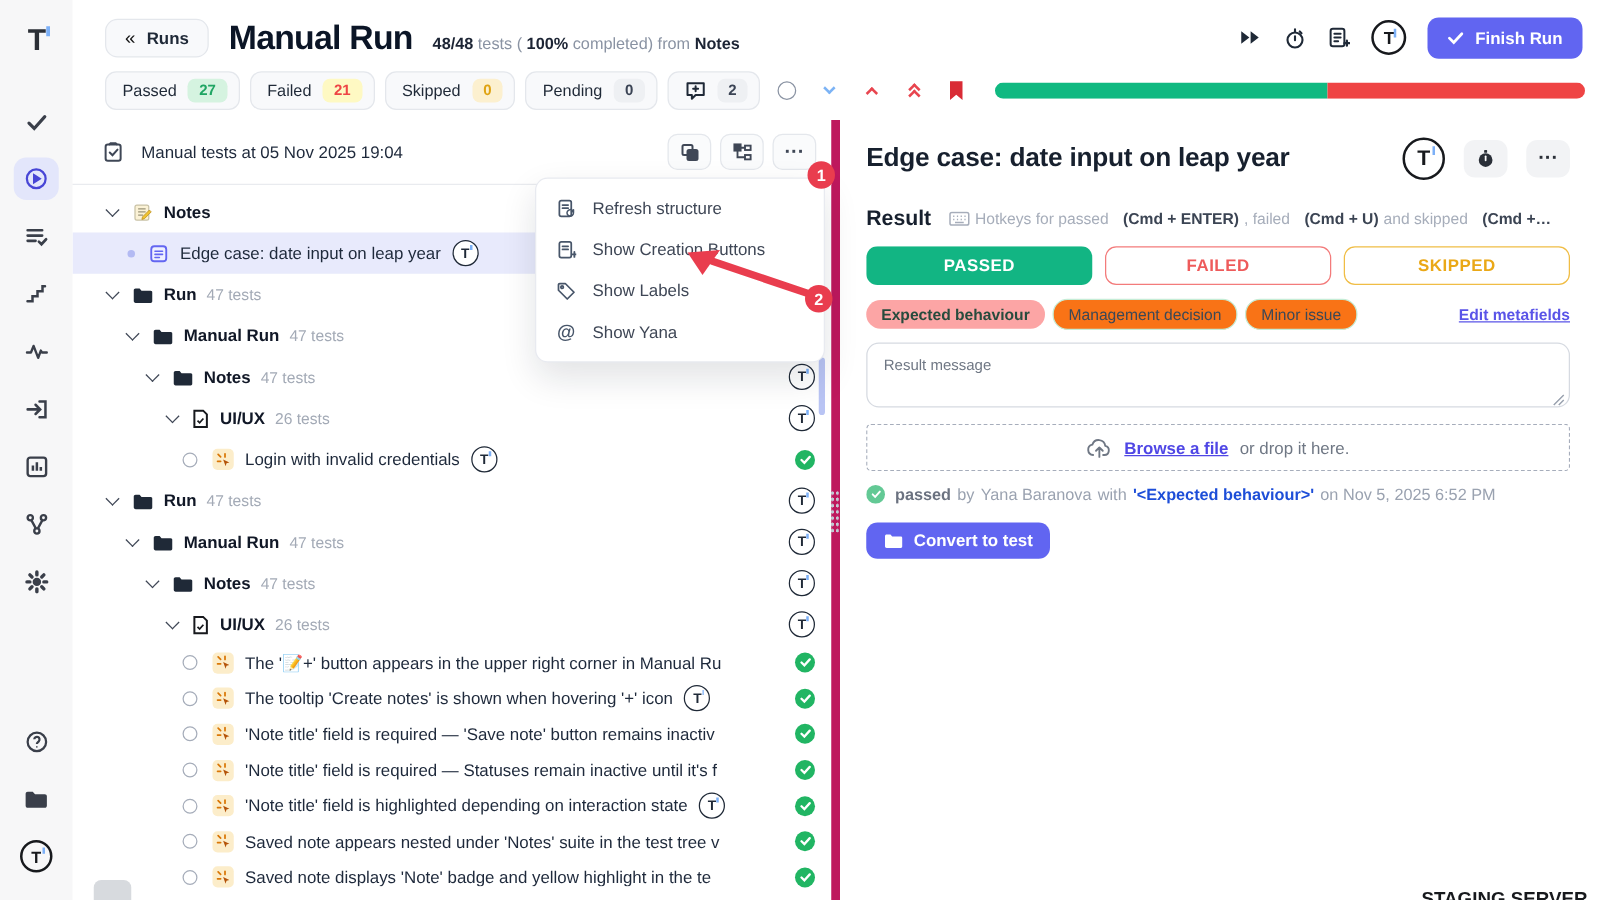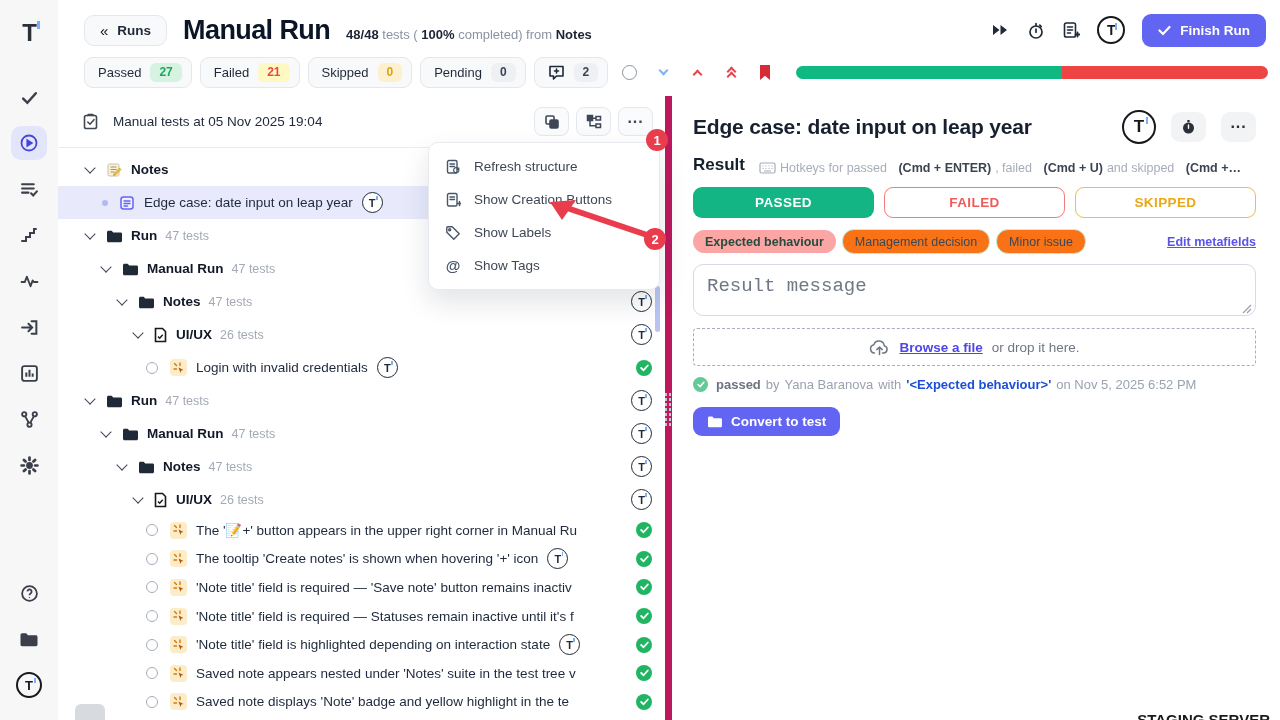--- a/index.html
+++ b/index.html
@@ -109,42 +109,42 @@
   
   .d-head { display:flex; align-items:center; gap:8px; }
   .d-title { font-size:21px; font-weight:600; color:#17202e; letter-spacing:-0.2px; flex:1;
     white-space:nowrap; overflow:hidden; }
   .d-tcirc { width:34px; height:34px; border:2.4px solid #17191d; border-radius:50%; display:flex;
     align-items:center; justify-content:center; font-size:17px; font-weight:900; color:#17191d; position:relative; flex:0 0 auto; cursor:pointer;}
   .d-tcirc::after { content:""; position:absolute; right:6px; top:5px; width:2.5px; height:7px; background:#7cb0f7; }
   .dbtn { width:35px; height:30px; background:#f2f3f5; border-radius:9px; display:flex; align-items:center;
     justify-content:center; margin-left:7px; color:#2a2f38; cursor:pointer; font-weight:800; }
 
-  .result-row { margin-top:11px; display:flex; align-items:flex-end; gap:14px; overflow:hidden; }
+  .result-row { margin-top:21px; display:flex; align-items:center; gap:14px; overflow:hidden; }
   .result-h { font-size:17px; font-weight:800; color:#17202e; flex:0 0 auto; }
   .hotkeys { font-size:12.5px; color:#a6adba; white-space:nowrap; overflow:hidden; display:flex; align-items:center; gap:4px;}
   .hotkeys b { color:#3b4453; }
 
   .status-row { margin-top:12px; display:flex; gap:10px; }
   .sbtn { flex:1; height:31px; border-radius:9px; font-size:13.5px; font-weight:700; letter-spacing:.4px;
     display:flex; align-items:center; justify-content:center; cursor:pointer; border:1.5px solid transparent;
     font-family:"Liberation Sans", sans-serif; }
   .sbtn.pass { background:#12b583; color:#fff; }
   .sbtn.fail { background:#fff; border-color:#f37b7b; color:#ee5b5b; }
   .sbtn.skip { background:#fff; border-color:#f0bd45; color:#eaa817; }
 
   .mf-row { margin-top:11px; display:flex; align-items:center; gap:6px; }
   .mf { border-radius:12px; padding:4.5px 12px; font-size:12.5px; color:#3c4856; cursor:pointer; }
   .mf.on { background:#fca5a5; color:#274b3d; font-weight:600;}
   .mf.off { background:#f97316; border:1px solid #c5ecd6; }
   .edit-link { margin-left:auto; color:#5a54e8; font-size:12.5px; font-weight:600; text-decoration:underline; cursor:pointer; }
 
   .msg-wrap { position:relative; margin-top:10px; }
   .msg { width:100%; height:52px; border:1px solid #d6dae1; border-radius:10px; padding:10px 13px;
-    font-size:19px; color:#374151; resize:none; outline:none; font-family:Liberation Mono, monospace; }
+    font-size:12px; color:#374151; resize:none; outline:none; font-family:Liberation Sans, sans-serif; }
   .msg::placeholder { color:#6f7784; }
   .rz { position:absolute; right:4px; bottom:6px; pointer-events:none; }
 
   .dropzone { margin-top:8px; height:38px; border:1.6px dashed #a6adbb; border-radius:4px; display:flex;
     align-items:center; justify-content:center; gap:9px; font-size:13.5px; color:#6f7784; cursor:pointer; }
   .browse { color:#4f46e5; font-weight:700; text-decoration:underline; }
 
   .hist { margin-top:11px; display:flex; align-items:center; gap:5px; font-size:13px; color:#9aa2b0;
     white-space:nowrap; overflow:hidden; }
   .hist .st { color:#6b7280; font-weight:700; }
@@ -642,21 +642,21 @@
       </div>
       <div class="mi">
         <svg width="16" height="16" viewBox="0 0 16 16" fill="none" stroke="#475569" stroke-width="1.4" stroke-linejoin="round">
             <path d="M1.8 7.2V2.8c0-.6.4-1 1-1h4.4l7 7-5.4 5.4z"></path>
             <circle cx="4.7" cy="4.7" r="1"></circle>
           </svg>
         <span>Show Labels</span>
       </div>
       <div class="mi">
         <span class="at">@</span>
-        <span>Show Tags</span>
+        <span>Show Yana</span>
       </div>
     </div>
 
     <div class="ann" id="ann1">1</div>
     <div class="ann" id="ann2">2</div>
     <svg class="arrow-svg" width="118" height="46" viewBox="0 0 118 46">
       <path d="M108 40L28 13" stroke="#e93d4e" stroke-width="6" stroke-linecap="round"></path>
       <path d="M8 6l26-2-14 20z" fill="#e93d4e"></path>
     </svg>
 

